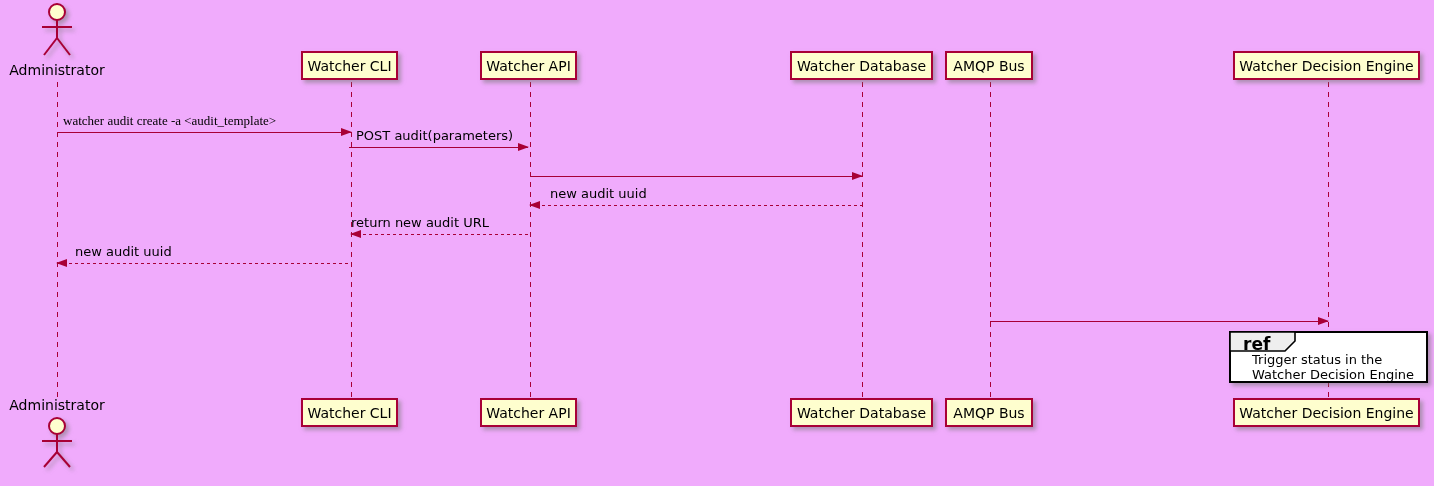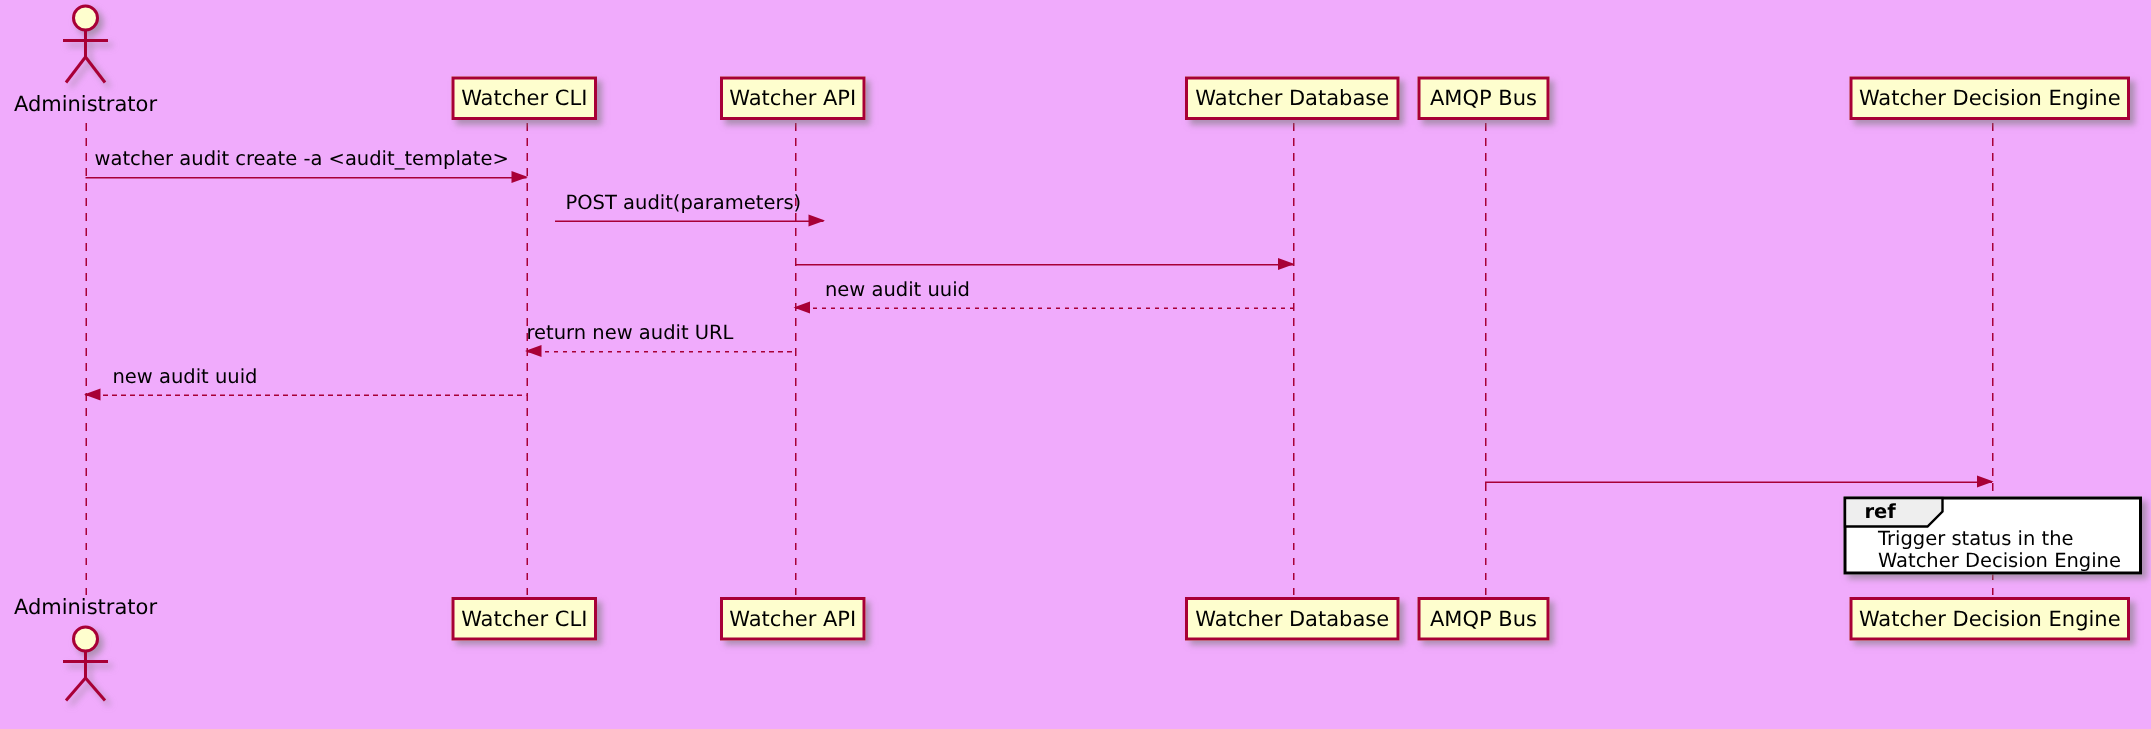--- a/index.html
+++ b/index.html
@@ -65,21 +65,21 @@
     position: absolute;
     left: 1229px; top: 331px;
     width: 195px; height: 48px;
     background: #ffffff;
     border: 2px solid #000000;
     box-shadow: 3px 3px 4px rgba(120,120,120,0.55);
   }
   .ref-tag { position: absolute; left: -2px; top: -2px; }
   .ref-keyword {
     position: absolute; left: 12px; top: 1px;
-    font-size: 13px; font-weight: bold;
+    font-size: 17px; font-weight: bold;
   }
   .ref-body {
     position: absolute; left: 21px; top: 19px;
     font-size: 13px; line-height: 15px; white-space: nowrap;
   }
 </style>
 </head>
 <body>
 
 <div id="canvas">
@@ -134,27 +134,27 @@
   <div class="pbox" style="left:790px;  top:398px; width:139px;">
     <span>Watcher Database</span>
   </div>
   <div class="pbox" style="left:945px;  top:398px; width:84px;">
     <span>AMQP Bus</span>
   </div>
   <div class="pbox" style="left:1233px; top:398px; width:183px;">
     <span>Watcher Decision Engine</span>
   </div>
 
-  <div class="msg" style="left:57px; top:99px; width:294px;">
+  <div class="msg" style="left:57px; top:113px; width:294px;font-family:Liberation Serif, serif;">
     <div class="msg-label" style="left:6px;">watcher audit create -a &lt;audit_template&gt;</div>
     <div class="msg-line solid"></div>
     <div class="arrow-e"></div>
   </div>
 
-  <div class="msg" style="left:370px; top:128px; width:179px;">
+  <div class="msg" style="left:349px; top:128px; width:179px;">
     <div class="msg-label" style="left:7px;">POST audit(parameters)</div>
     <div class="msg-line solid"></div>
     <div class="arrow-e"></div>
   </div>
 
   <div class="msg" style="left:530px; top:157px; width:332px;">
     <div class="msg-line solid"></div>
     <div class="arrow-e"></div>
   </div>
 

